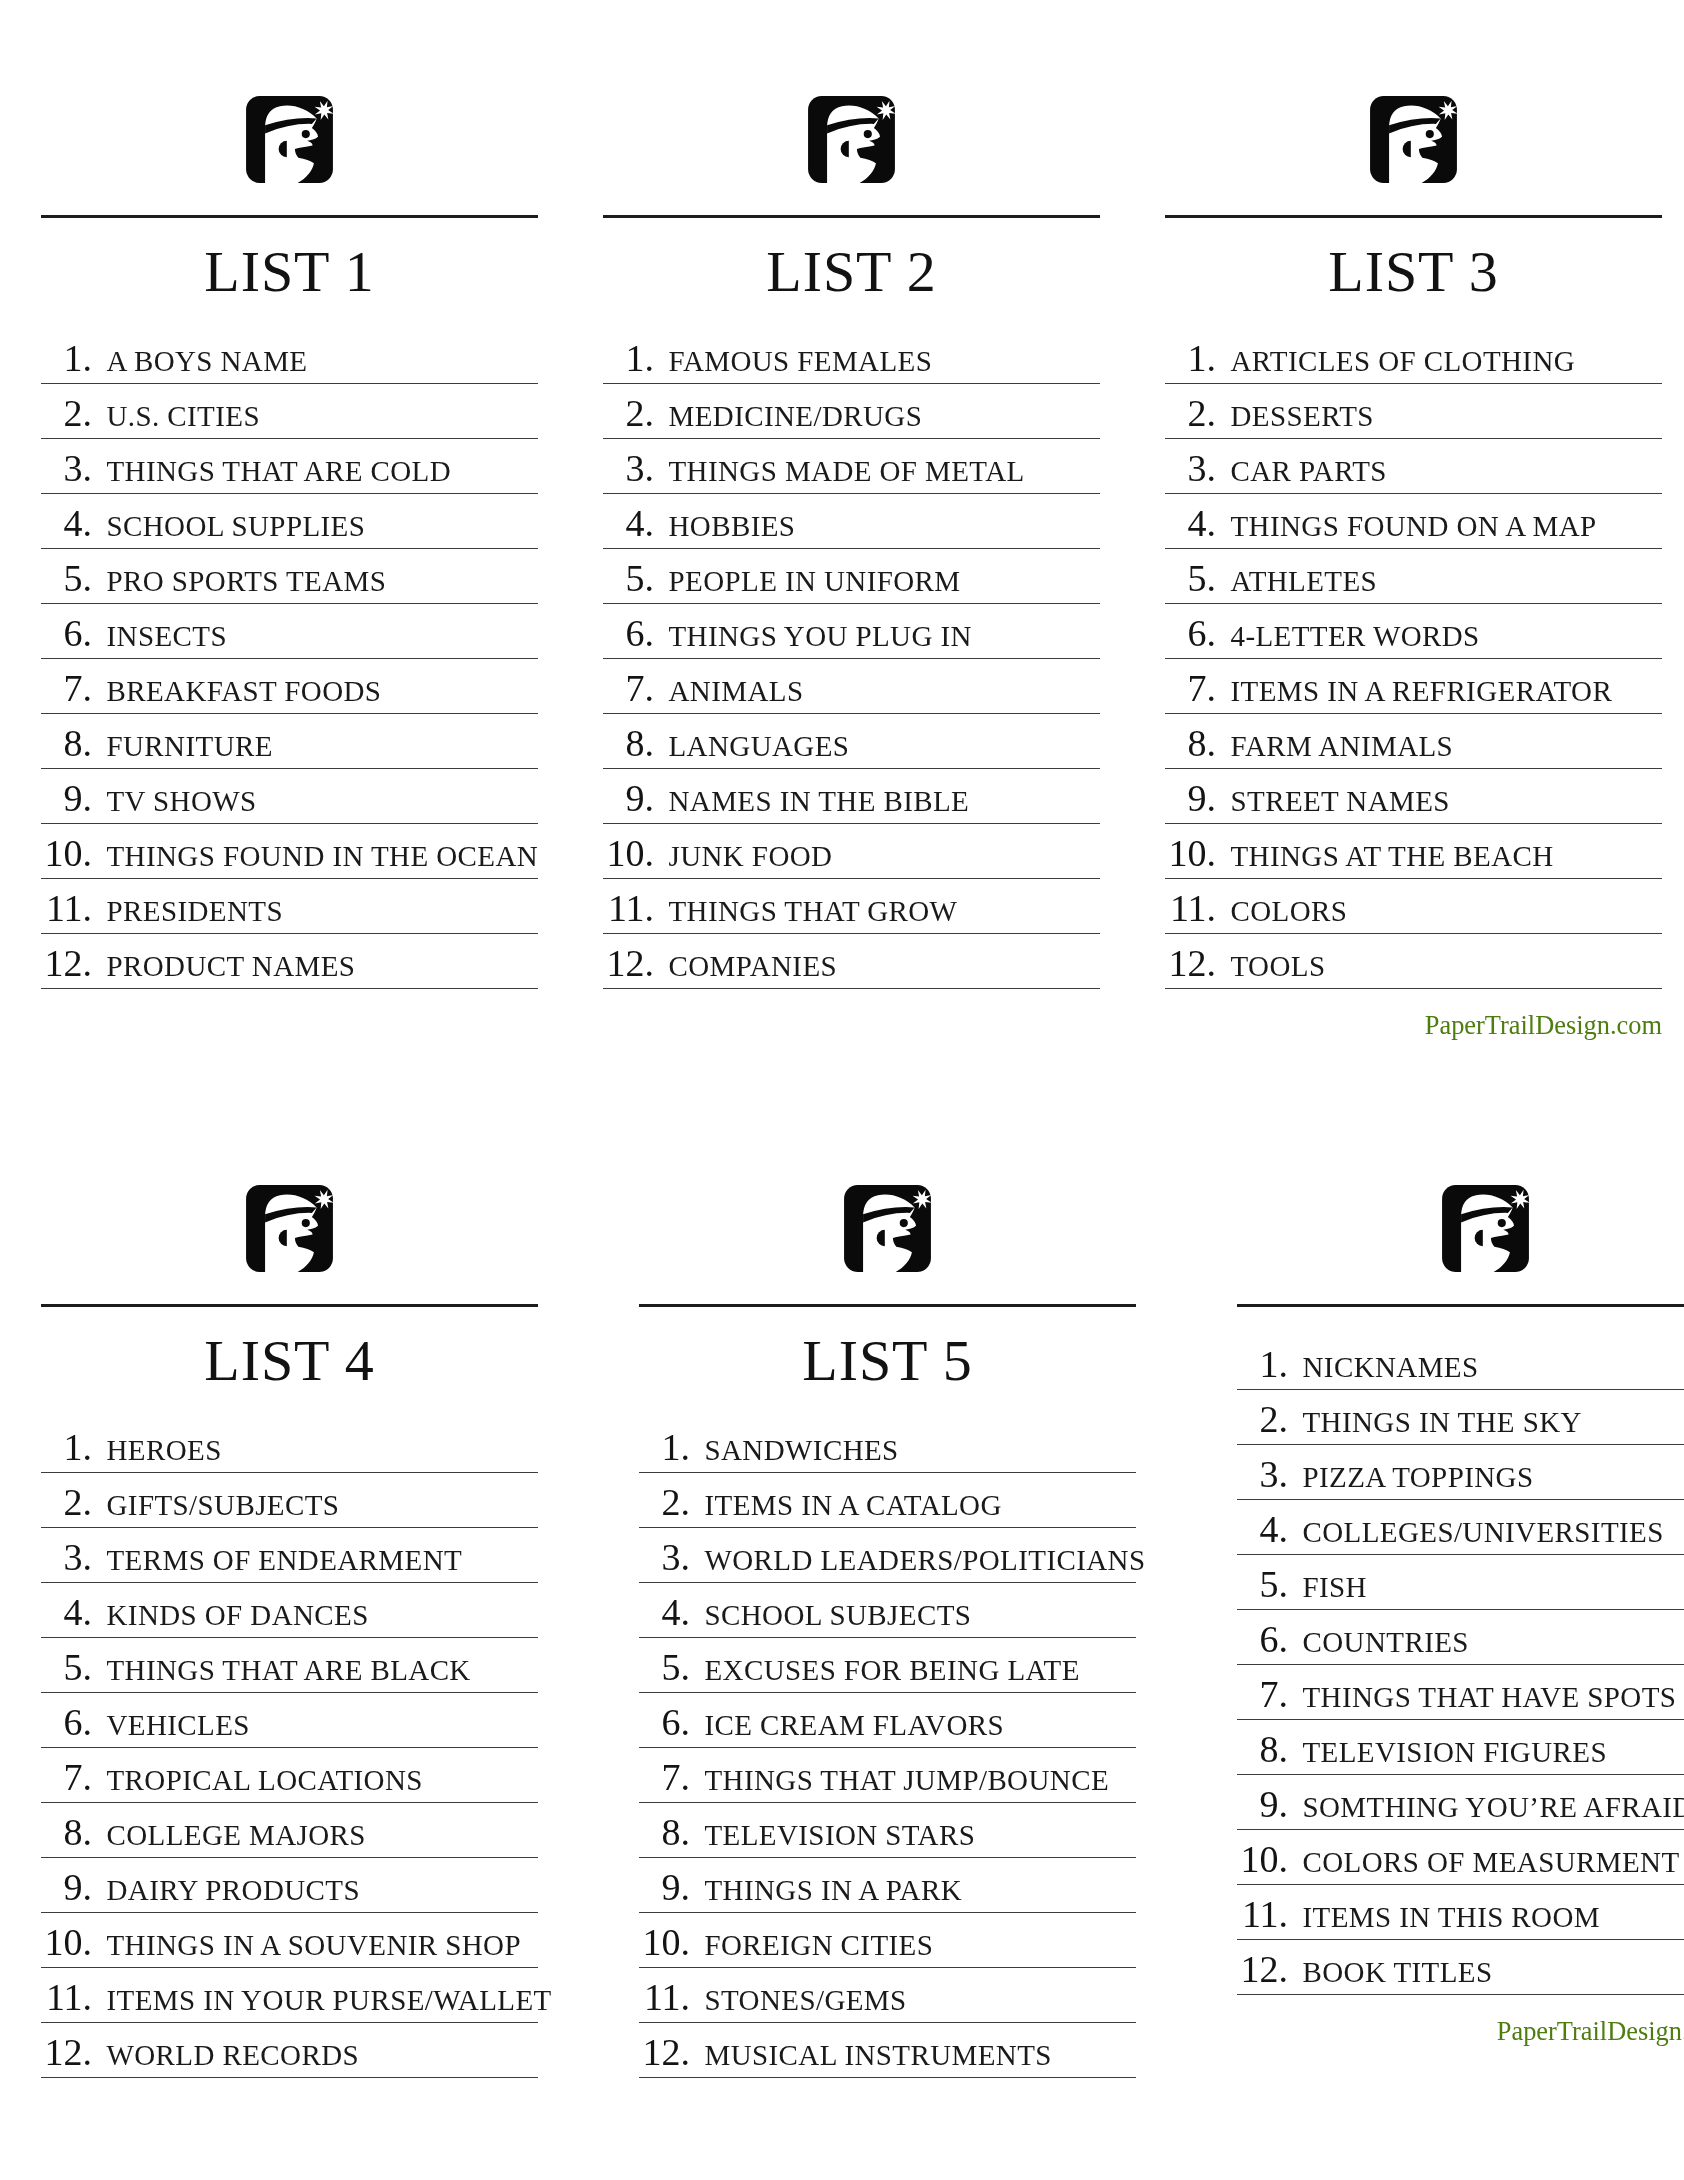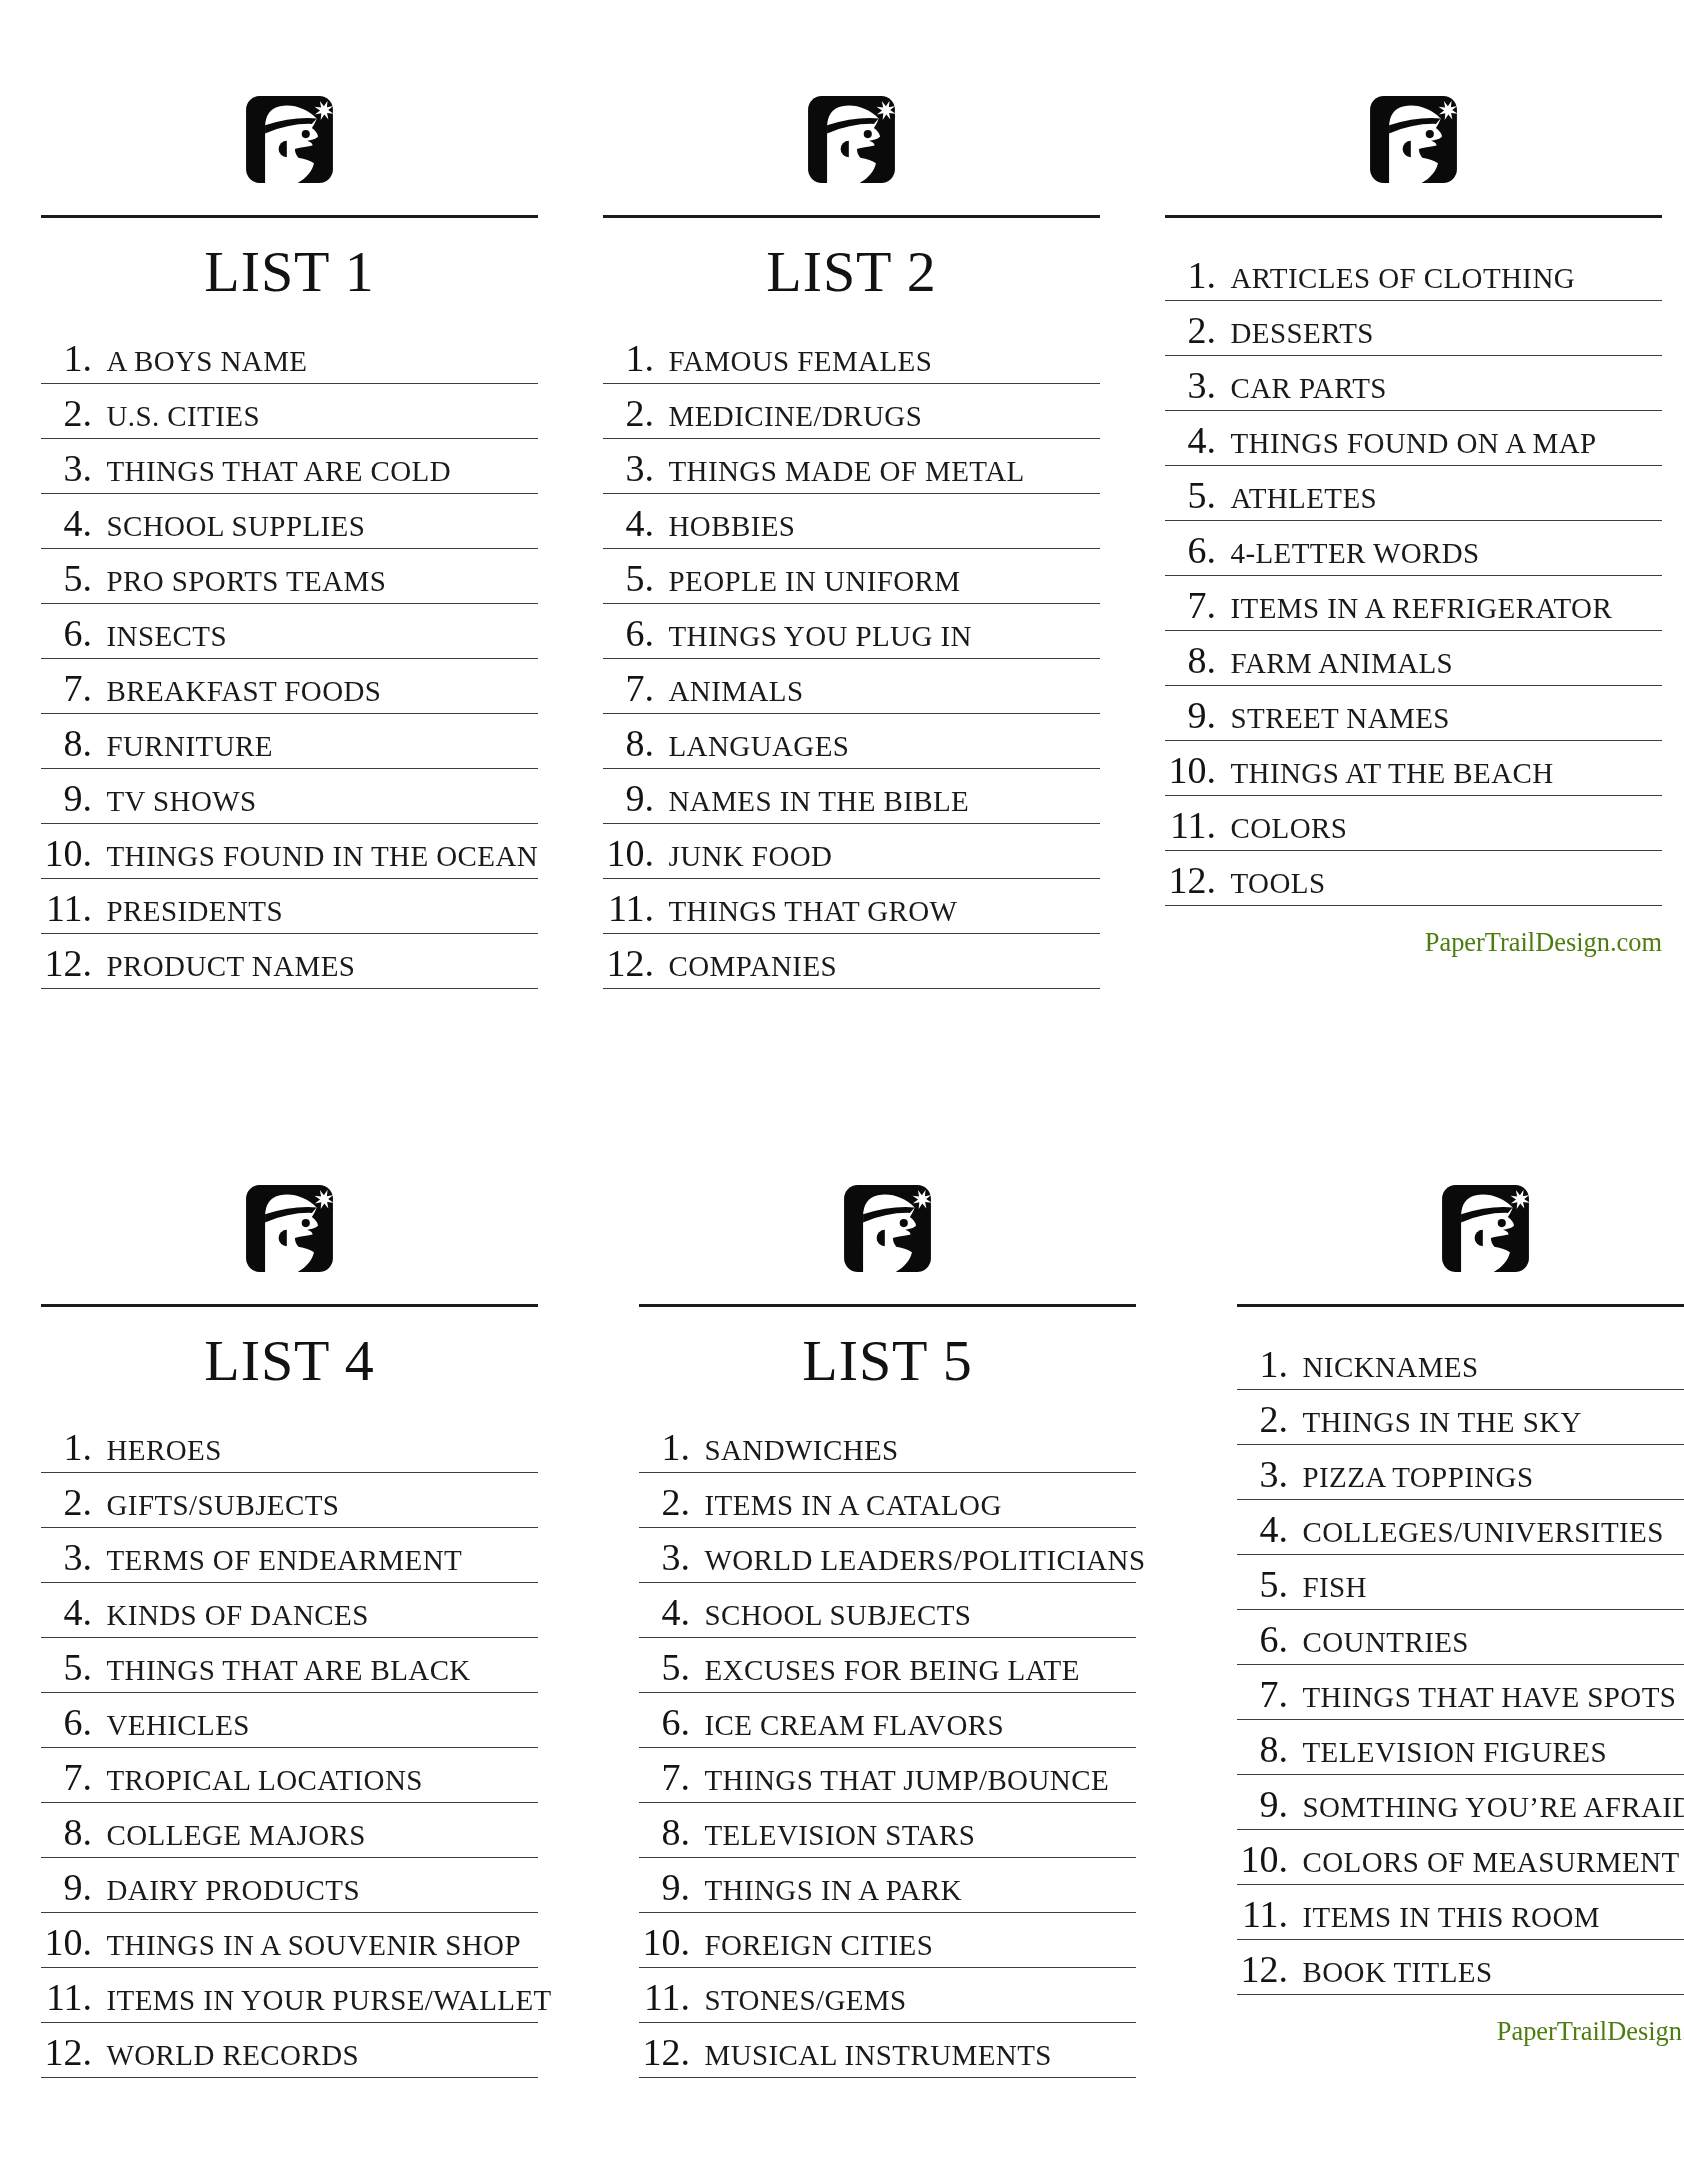--- a/index.html
+++ b/index.html
@@ -255,20 +255,21 @@
         <path fill="#0a0a0a" d="M34,49 Q75,36 110,39 L103,47 Q70,46 34,61 Z"></path>
 
         <circle cx="94" cy="62" r="6" fill="#0a0a0a"></circle>
 
         <path fill="#0a0a0a" d="M66,72 L66,96 A12,12 0 0 1 66,72 Z"></path>
 
         <polygon fill="#ffffff" points="135.1,32.1 125.4,31.1 127.3,40.6 121.3,33.0 115.9,41.1 116.9,31.4 107.4,33.3 115.0,27.3 106.9,21.9 116.6,22.9 114.7,13.4 120.7,21.0 126.1,12.9 125.1,22.6 134.6,20.7 127.0,26.7"></polygon>
       </svg>
     </div>
     <div class="rule"></div>
+    <div class="list-title">LIST 3</div>
     <div class="items">
         <div class="item">
           <span class="item-num">1.</span>
           <span class="item-label">ARTICLES OF CLOTHING</span>
         </div>
         <div class="item">
           <span class="item-num">2.</span>
           <span class="item-label">DESSERTS</span>
         </div>
         <div class="item">

